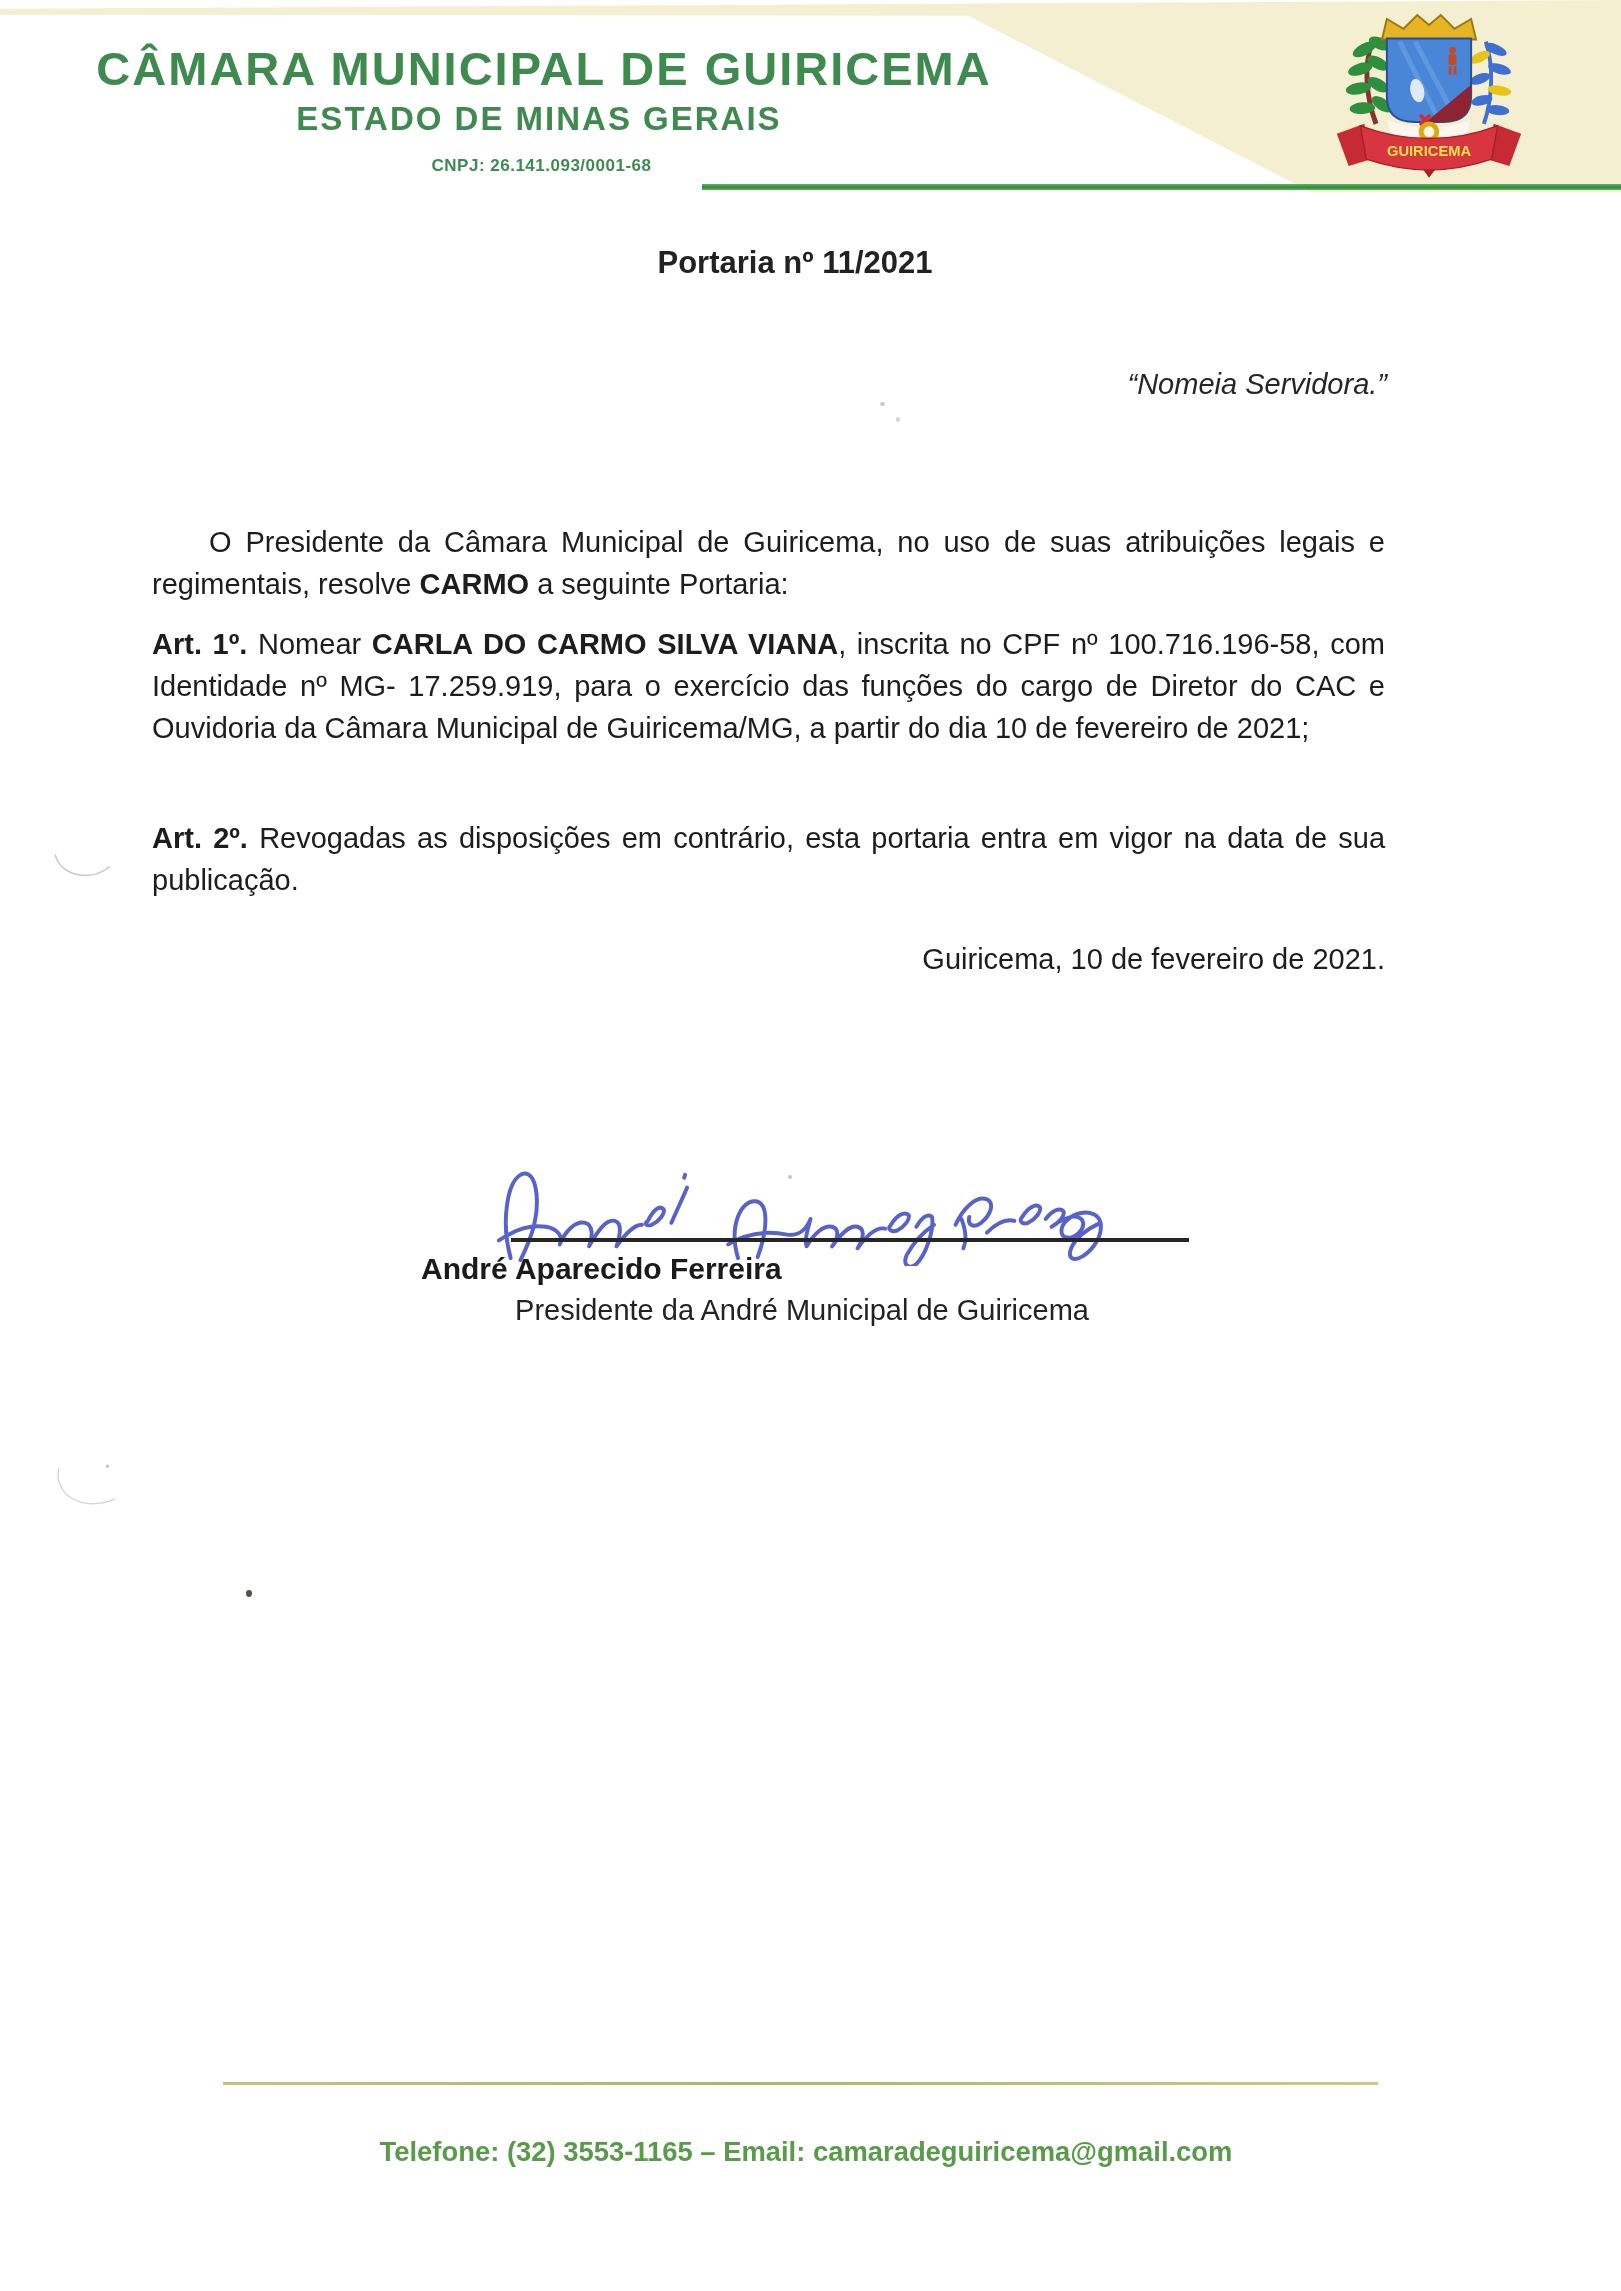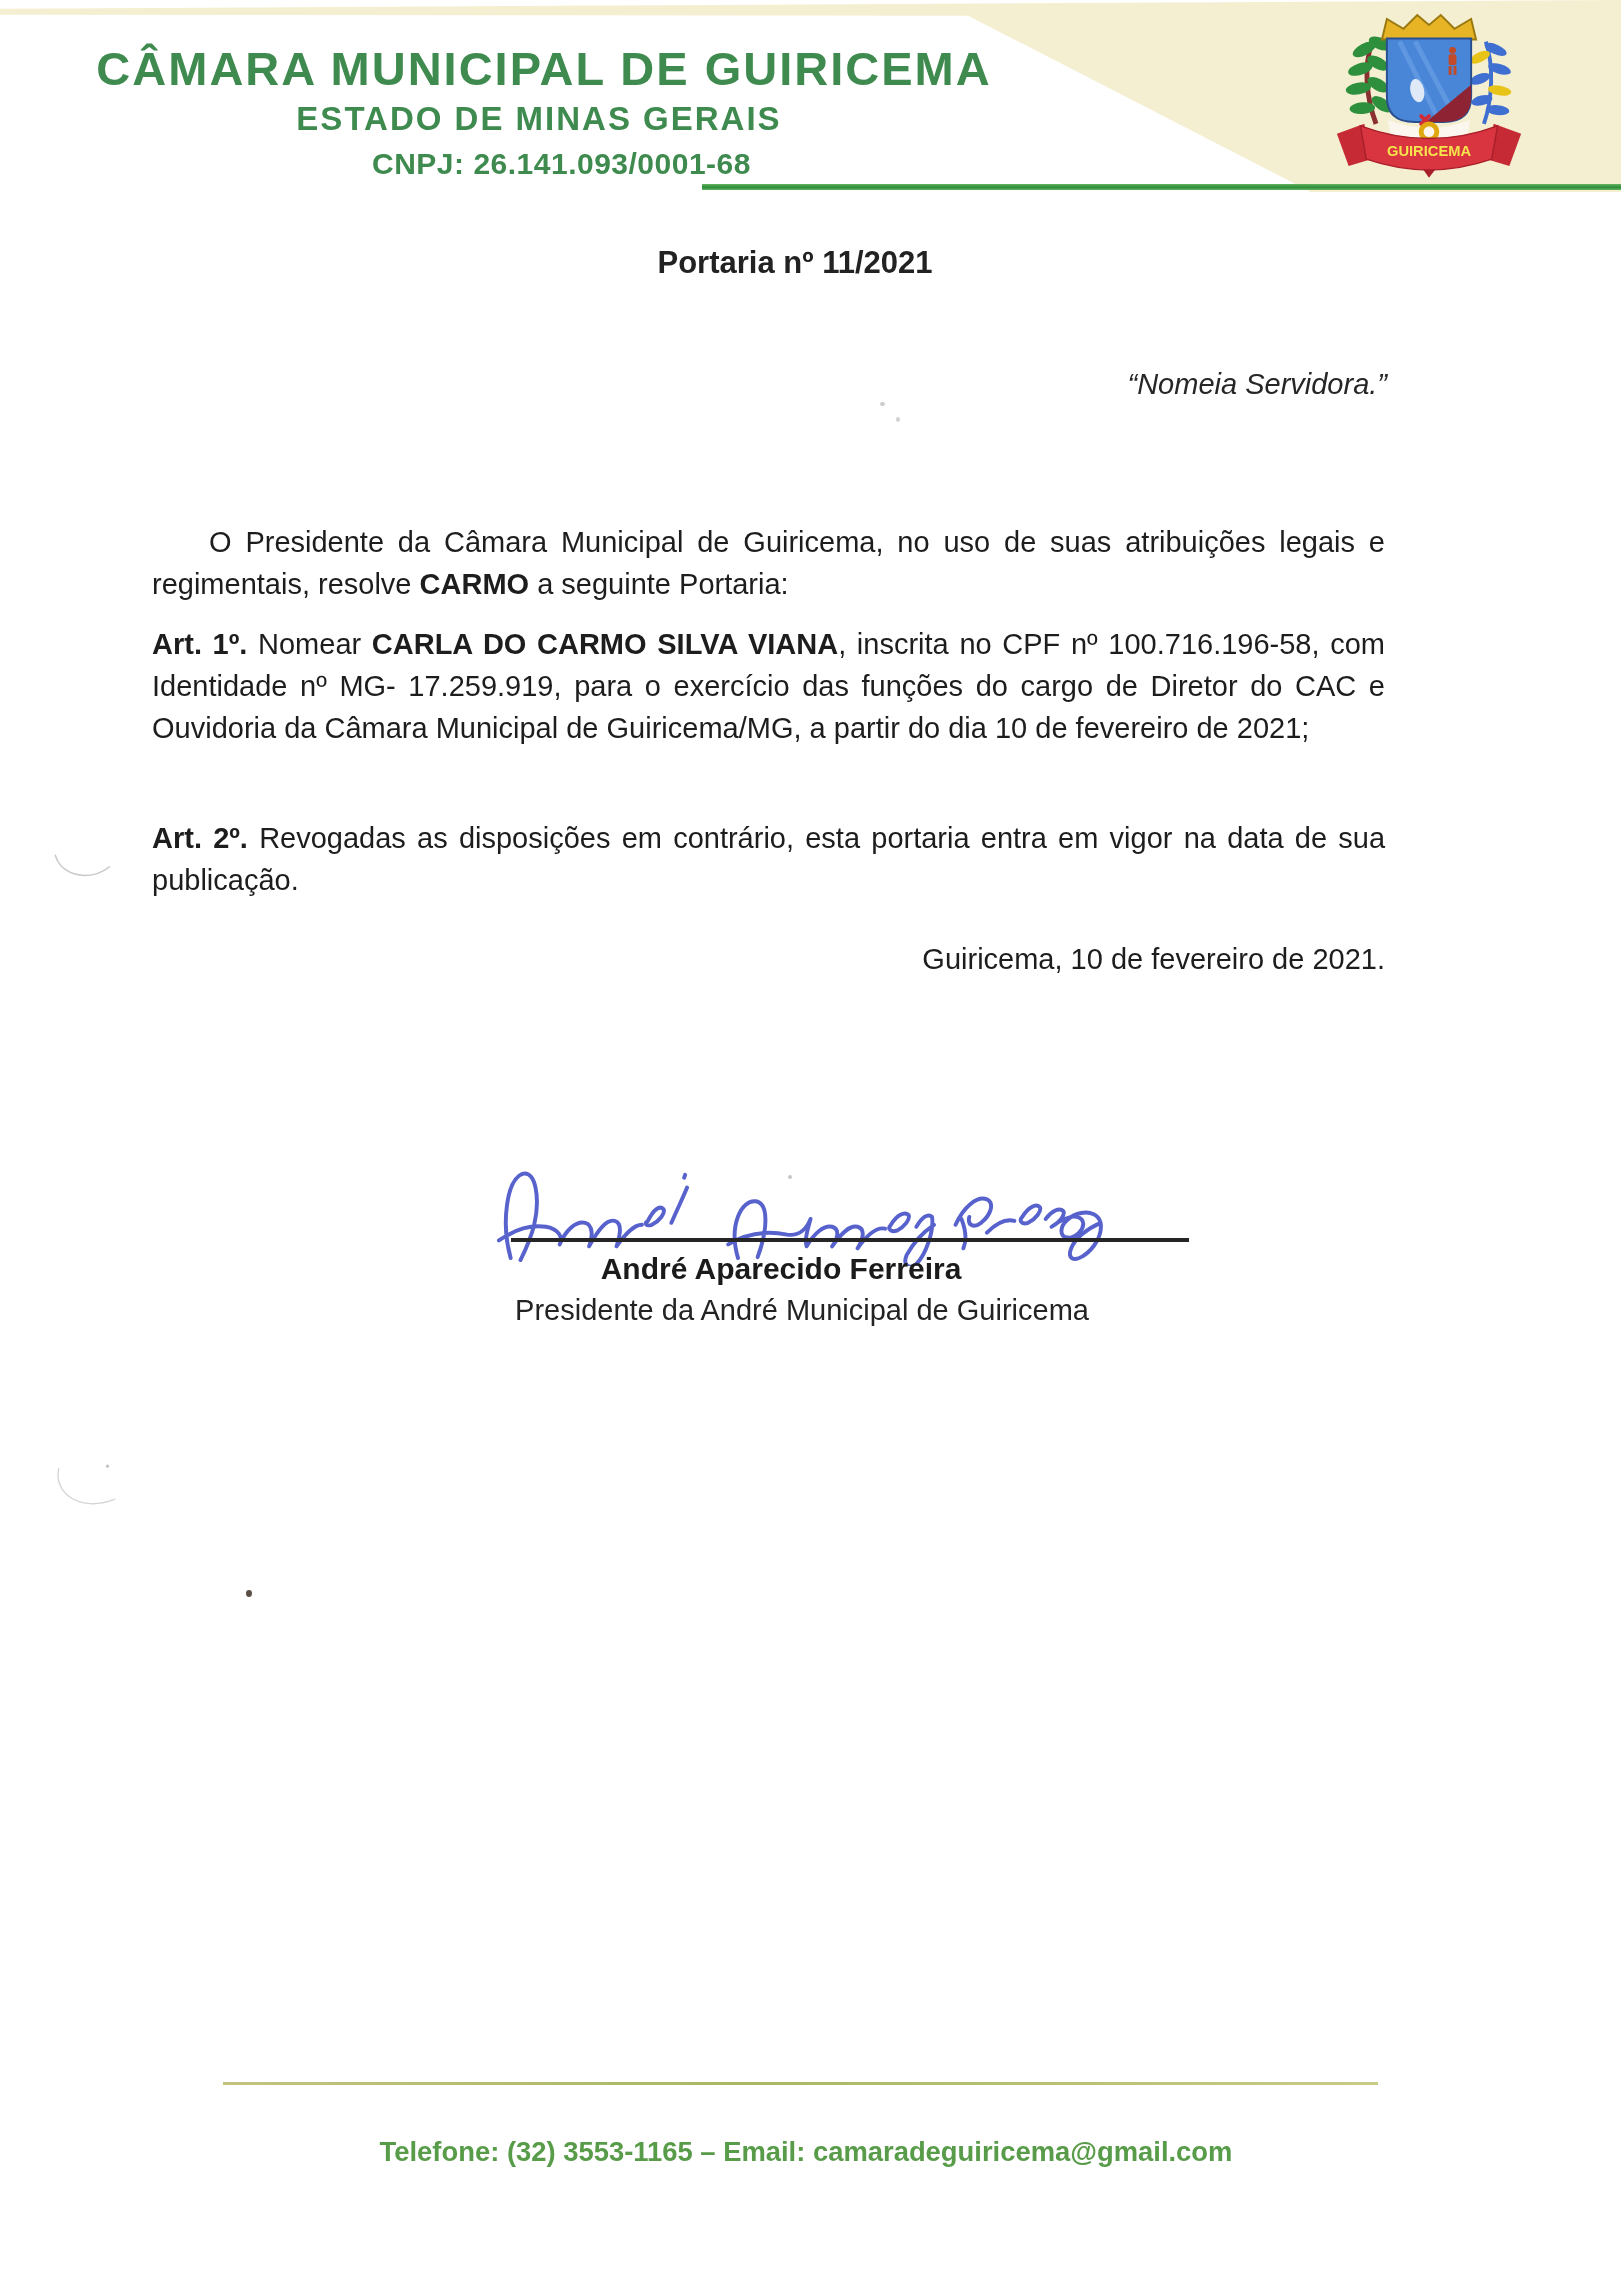--- a/index.html
+++ b/index.html
@@ -17,21 +17,21 @@
     background:#f5efd2;
     clip-path:polygon(0 8.8px,1621px 0,1621px 192px,1311px 192px,968px 15.7px,0 14.7px);
   }
   .green-rule{
     position:absolute;left:702px;top:184px;width:919px;height:5.9px;
     background:linear-gradient(#63b560,#2f8c3a 55%,#63b560);
   }
   .hdr{position:absolute;left:0;text-align:center;color:#3f8b4f;font-weight:bold;}
   .hdr-org{top:41px;width:1088px;font-size:47px;letter-spacing:2px;}
   .hdr-state{top:100px;width:1078px;font-size:33px;letter-spacing:2px;}
-  .hdr-cnpj{top:147px;width:1083px;font-size:30px;letter-spacing:0.5px;padding-left:20px;}
+  .hdr-cnpj{top:156px;width:1083px;font-size:17px;letter-spacing:0.5px;}
   .crest{position:absolute;left:1331px;top:5.9px;width:196px;height:173px;}
 
   .doc-title{
     position:absolute;left:0;right:31px;top:245px;
     text-align:center;font-size:31px;font-weight:bold;color:#222;
   }
   .epigraph{
     position:absolute;right:234px;top:368px;
     font-size:29px;font-style:italic;color:#262626;
   }
@@ -40,21 +40,21 @@
     text-align:justify;font-size:29px;line-height:42px;color:#1d1d1d;
   }
   .p1{top:492px;text-indent:57px;}
   .art1{top:594px;}
   .art2{top:788px;}
   .b{font-weight:bold;}
   .dateline{position:absolute;right:236px;top:943px;font-size:29px;}
 
   .sig-script{position:absolute;left:495px;top:1164px;width:635px;height:102px;}
   .sig-line{position:absolute;left:511px;top:1238px;width:678px;height:3.9px;background:#262626;}
-  .sig-name{position:absolute;left:389px;width:784px;top:1252px;text-align:center;font-size:30px;font-weight:bold;color:#1b1b1b;}
+  .sig-name{position:absolute;left:421px;width:784px;top:1252px;text-align:left;font-size:30px;font-weight:bold;color:#1b1b1b;}
   .sig-role{position:absolute;left:410px;width:784px;top:1294px;text-align:center;font-size:29px;color:#232323;}
 
   .footer-rule{
     position:absolute;left:223px;top:2082px;width:1155px;height:2.9px;
     background:linear-gradient(90deg,#c3c37e,#a9b863 45%,#c9cb85);
   }
   .foot{position:absolute;left:0;width:1612px;text-align:center;font-weight:bold;color:#589c49;}
   .foot-1{top:2096px;font-size:27.4px;}
   .foot-2{top:2136px;font-size:27.4px;}
 

